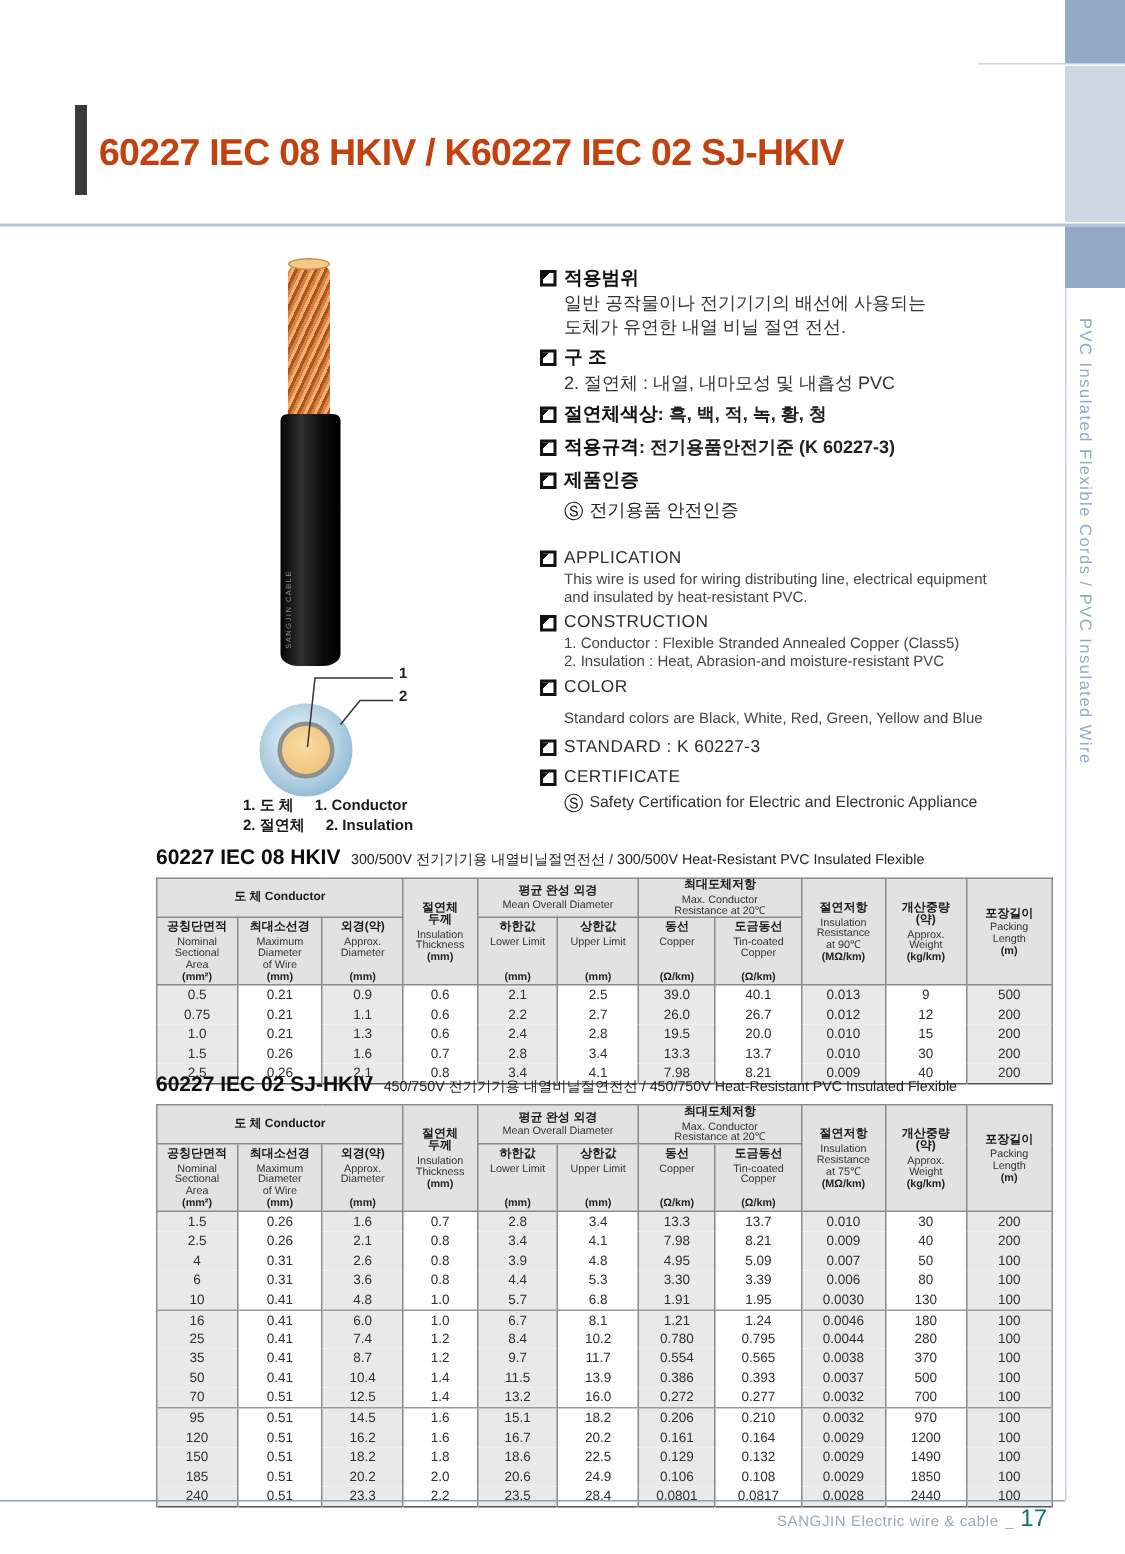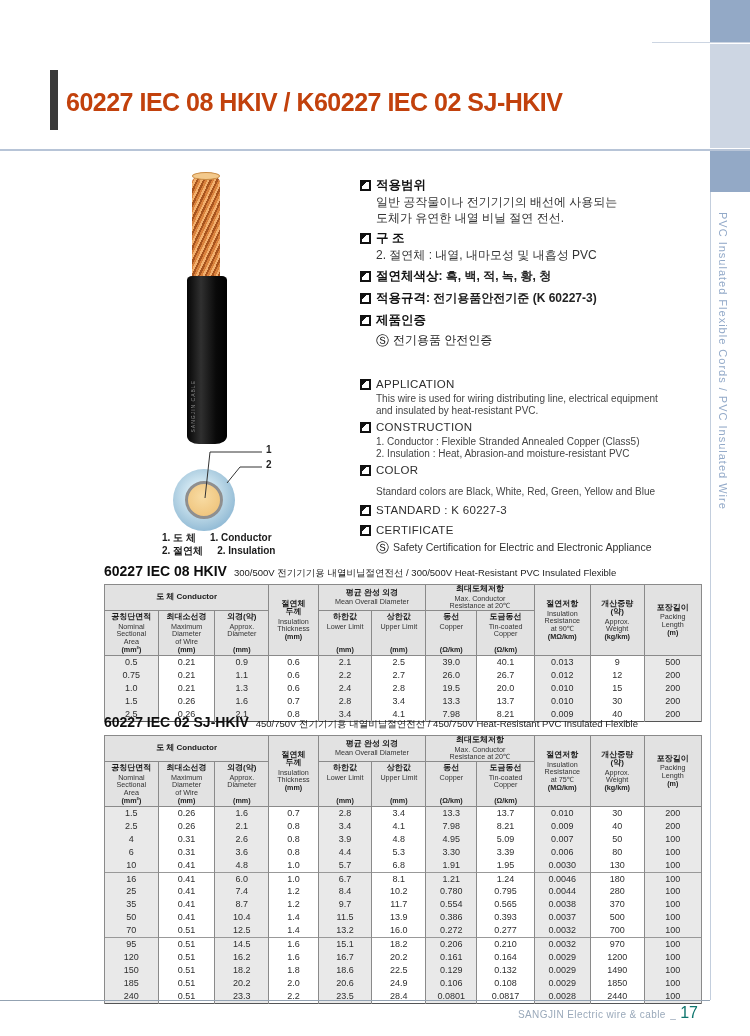--- a/index.html
+++ b/index.html
@@ -43,21 +43,21 @@
   .cs-core{width:32px;height:32px;border-radius:50%;border:3px solid #8f8f8f;
           background:radial-gradient(circle at 45% 40%,#f8dca4,#edbe72);}
   .callout-svg{position:absolute;left:130px;top:430px;width:180px;height:120px;}
   .callout-label{position:absolute;font-size:10px;font-weight:bold;color:#222;}
   .cl-1{left:266px;top:444px;} .cl-2{left:266px;top:459px;}
   .cs-legend{position:absolute;left:162px;top:531px;font-size:10px;font-weight:bold;color:#1a1a1a;}
   .cs-legend .row{display:flex;gap:14px;line-height:13px;}
 
   
   .sections{position:absolute;left:360px;width:348px;}
-  .sec-ko{top:176px;} .sec-en{top:376px;}
+  .sec-ko{top:176px;} .sec-en{top:364px;}
   .sec{margin-bottom:3px;}
   .sec-title-row{display:flex;align-items:center;line-height:19px;}
   .bullet{width:7px;height:7px;border:2px solid #111;flex:0 0 auto;margin-right:5px;
           background:linear-gradient(135deg,#111 3px,rgba(0,0,0,0) 3px);}
   .sec-ko .sec-title{font-weight:bold;font-size:12.5px;color:#111;}
   .sec-ko .sec-inline{font-size:12px;color:#222;font-weight:bold;}
   .sec-ko .sec-line{font-size:12px;color:#333;line-height:15.5px;margin-left:16px;}
   .sec-en .sec-title-row{line-height:17px;}
   .sec-en .sec-title{font-weight:normal;font-size:11.5px;color:#2e2e2e;letter-spacing:0.3px;}
   .sec-en .sec-line{font-size:10px;color:#444;line-height:11.5px;margin-left:16px;}

